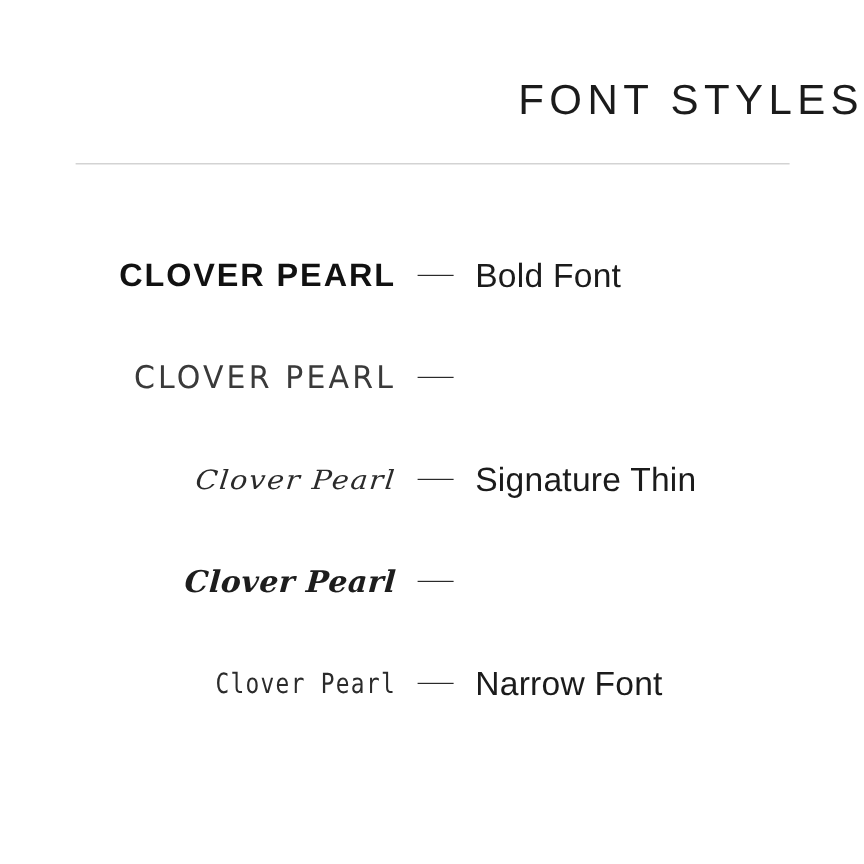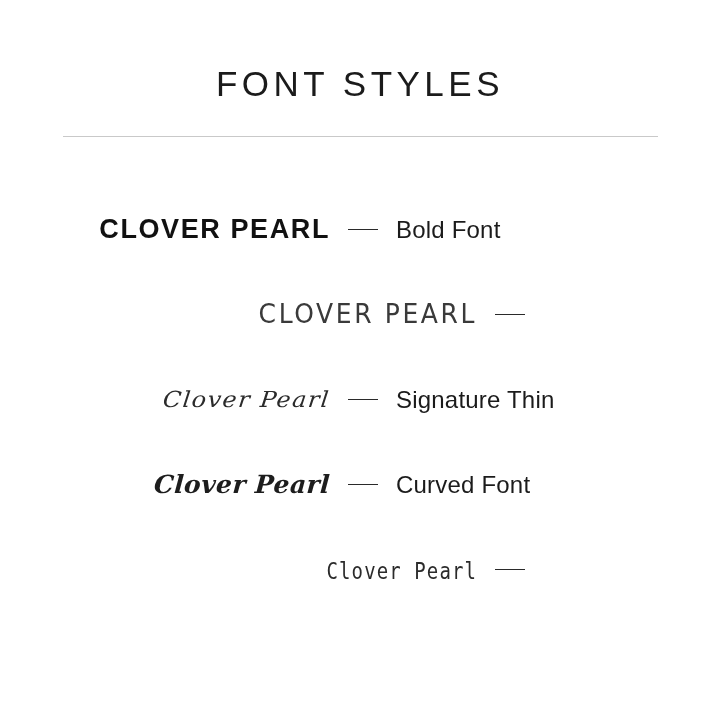--- a/index.html
+++ b/index.html
@@ -18,21 +18,21 @@
   .page {
     width: 720px;
     height: 720px;
     position: relative;
     box-sizing: border-box;
   }
 
   
   .header {
     padding-top: 66px;
-    text-align: center;
+    text-align: right;
   }
   .title {
     font-family: "Liberation Sans", sans-serif;
     font-size: 35px;
     letter-spacing: 4.5px;
     font-weight: 400;
     color: #1b1b1b;
     line-height: 1;
   }
   .divider {
@@ -46,21 +46,20 @@
   .rows {
     margin-top: 50px;
     padding: 0 0 0 0;
   }
   .row {
     display: flex;
     align-items: center;
     width: 660px;
     margin: 0 auto;
     height: 85px;
-    justify-content: center;
   }
   .sample-cell {
     width: 300px;
     text-align: right;
     padding-right: 0;
     display: flex;
     align-items: center;
     justify-content: flex-end;
     height: 100%;
   }
@@ -78,21 +77,21 @@
     background: #2a2a2a;
   }
   .label-cell {
     flex: 1;
     display: flex;
     align-items: center;
     height: 100%;
   }
   .label {
     font-family: "Liberation Sans", sans-serif;
-    font-size: 24px;
+    font-size: 28px;
     font-weight: 400;
     letter-spacing: 0.2px;
     color: #1b1b1b;
   }
 
   
   .s-bold {
     font-family: "Liberation Sans", sans-serif;
     font-weight: 700;
     font-size: 27px;
@@ -179,28 +178,28 @@
       </div>
     </div>
 
     <div class="row">
       <div class="sample-cell">
         <span class="s-curved">Clover Pearl</span>
       </div>
       <div class="dash-cell">
         <span class="dash"></span>
       </div>
+    </div>
+
+    <div class="row">
+      <div class="sample-cell">
+        <span class="s-narrow">Clover Pearl</span>
+      </div>
+      <div class="dash-cell">
+        <span class="dash"></span>
+      </div>
       <div class="label-cell">
-        <span class="label">Curved Font</span>
-      </div>
-    </div>
-
-    <div class="row">
-      <div class="sample-cell">
-        <span class="s-narrow">Clover Pearl</span>
-      </div>
-      <div class="dash-cell">
-        <span class="dash"></span>
+        <span class="label">Narrow Font</span>
       </div>
     </div>
 
   </div>
 </div>
 
 </body></html>

